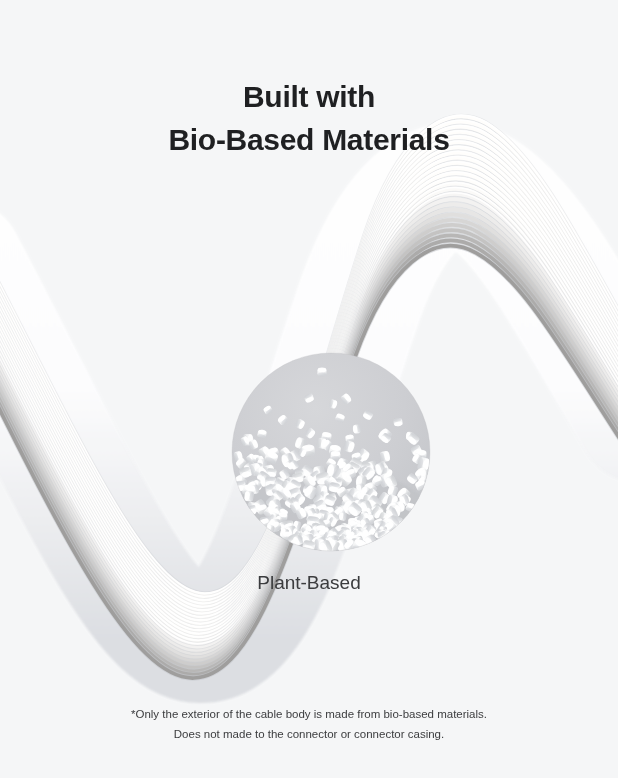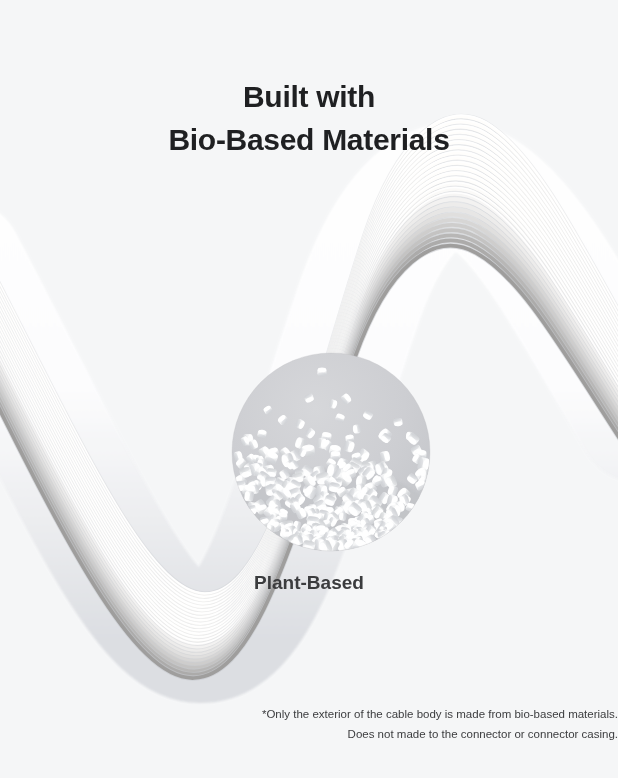--- a/index.html
+++ b/index.html
@@ -55,32 +55,32 @@
     position: absolute;
     top: 568px;
     left: 0;
     width: 618px;
     text-align: center;
     z-index: 45;
   }
   #caption .cline {
     display: block;
     font-size: 19px;
-    font-weight: bold;
+    font-weight: normal;
     line-height: 1.58;
     color: #3b3c3e;
   }
 
   
   #footnote {
     position: absolute;
     top: 705px;
     left: 0;
     width: 618px;
-    text-align: right;
+    text-align: center;
     z-index: 45;
   }
   #footnote .fline {
     display: block;
     font-size: 11.5px;
     font-weight: normal;
     line-height: 1.72;
     color: #3c3d3f;
   }
 </style>

